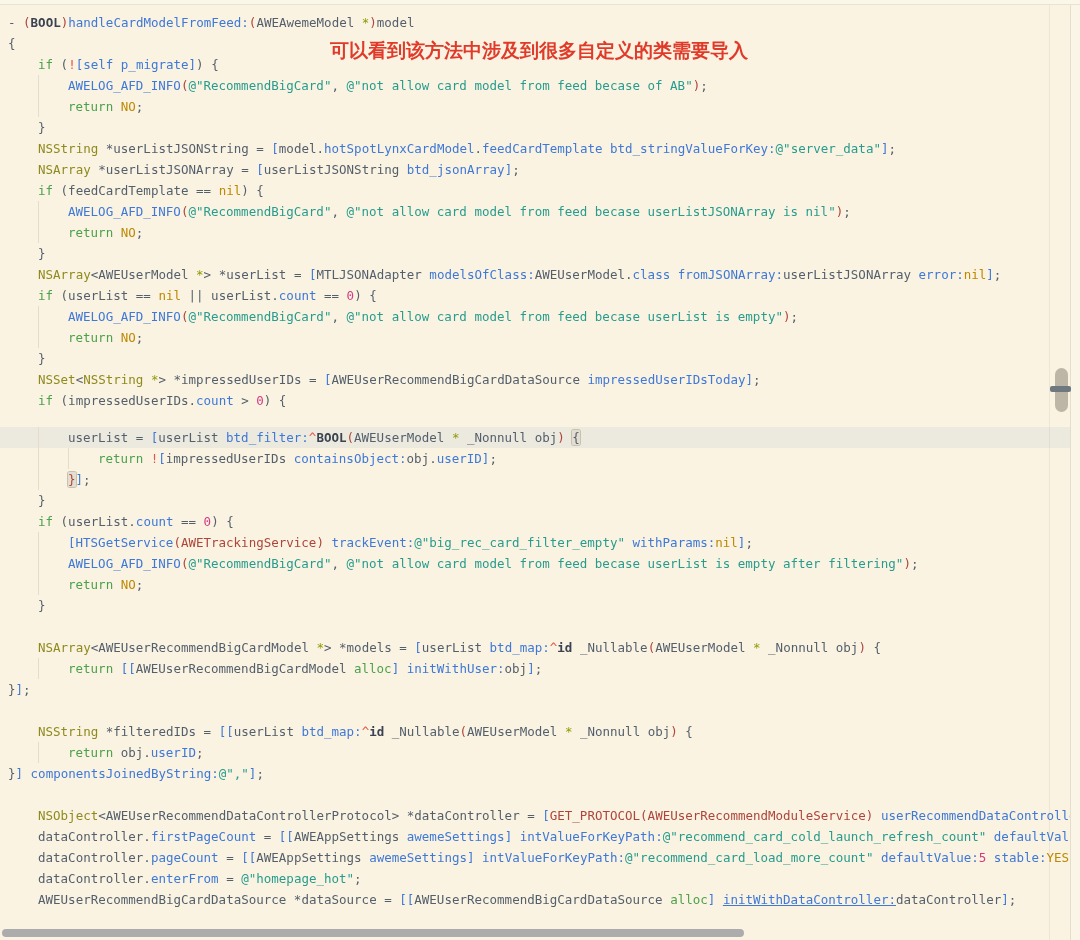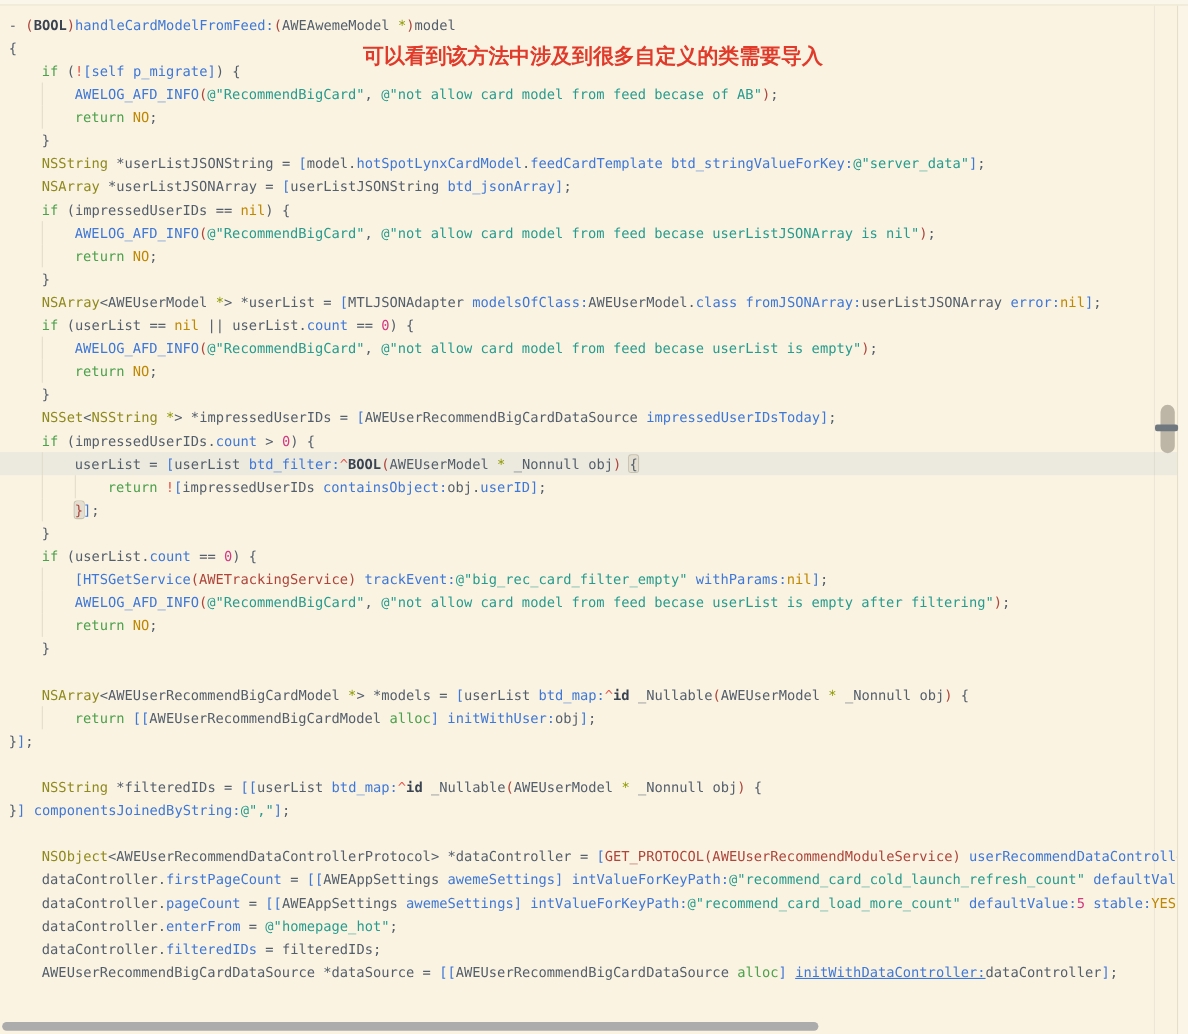--- a/index.html
+++ b/index.html
@@ -5,21 +5,21 @@
   * { margin:0; padding:0; box-sizing:border-box; }
   html,body { width:1080px; height:940px; overflow:hidden; }
   body { background:#FAF3E2; font-family:"DejaVu Sans Mono", monospace; position:relative; }
 
   .top-strip { position:absolute; left:0; top:0; width:1080px; height:5px;
                background:#FBF6EA; border-bottom:1px solid #E9E3D0; z-index:4; }
 
   .code-area { position:absolute; left:0; top:12px; width:1070px; height:926px;
                overflow:hidden; font-size:12.5px; z-index:1; }
   .code-line { height:21px; line-height:21px; white-space:pre; position:relative; }
-  .code-line.hl { background:#ECE9DF; }
+  .code-line.hl { background:#ECE9DF;margin-top:16px; }
   .guide { position:absolute; top:0; bottom:0; width:1px; background:#E3DDC9; }
   .tk.cm { font-style:italic; }
   .tk.tb { font-weight:bold; }
   .tk.mu { text-decoration:underline; }
   .tk.mbx { background:#E3DED0; box-shadow:0 0 0 1px #C7C1AF; border-radius:2px; }
 
   .annotation { position:absolute; left:330px; top:38px; z-index:5;
                 font-family:"Liberation Sans", sans-serif;
                 font-size:19px; font-weight:700; color:#E03A2A; white-space:nowrap; }
 
@@ -42,21 +42,21 @@
 
 <div id="code" class="code-area">
     <div class="code-line" style="padding-left: 8px;"><span class="tk p" style="color: rgb(84, 95, 108);">- </span><span class="tk r" style="color: rgb(174, 69, 59);">(</span><span class="tk tb" style="color: rgb(58, 67, 80);">BOOL</span><span class="tk r" style="color: rgb(174, 69, 59);">)</span><span class="tk b" style="color: rgb(62, 120, 216);">handleCardModelFromFeed:</span><span class="tk r" style="color: rgb(174, 69, 59);">(</span><span class="tk p" style="color: rgb(84, 95, 108);">AWEAwemeModel </span><span class="tk st" style="color: rgb(143, 154, 0);">*</span><span class="tk r" style="color: rgb(174, 69, 59);">)</span><span class="tk p" style="color: rgb(84, 95, 108);">model</span></div>
     <div class="code-line" style="padding-left: 8px;"><span class="tk p" style="color: rgb(84, 95, 108);">{</span></div>
     <div class="code-line" style="padding-left: 38px;"><span class="tk k" style="color: rgb(76, 161, 76);">if</span><span class="tk p" style="color: rgb(84, 95, 108);"> (</span><span class="tk o" style="color: rgb(228, 86, 74);">!</span><span class="tk b" style="color: rgb(62, 120, 216);">[</span><span class="tk b" style="color: rgb(62, 120, 216);">self</span><span class="tk p" style="color: rgb(84, 95, 108);"> </span><span class="tk b" style="color: rgb(62, 120, 216);">p_migrate</span><span class="tk b" style="color: rgb(62, 120, 216);">]</span><span class="tk p" style="color: rgb(84, 95, 108);">) {</span></div>
     <div class="code-line" style="padding-left: 68px;"><span class="guide" style="left: 38px;"></span><span class="tk b" style="color: rgb(62, 120, 216);">AWELOG_AFD_INFO</span><span class="tk r" style="color: rgb(174, 69, 59);">(</span><span class="tk s" style="color: rgb(39, 156, 142);">@"RecommendBigCard"</span><span class="tk p" style="color: rgb(84, 95, 108);">, </span><span class="tk s" style="color: rgb(39, 156, 142);">@"not allow card model from feed becase of AB"</span><span class="tk r" style="color: rgb(174, 69, 59);">)</span><span class="tk p" style="color: rgb(84, 95, 108);">;</span></div>
     <div class="code-line" style="padding-left: 68px;"><span class="guide" style="left: 38px;"></span><span class="tk k" style="color: rgb(76, 161, 76);">return</span><span class="tk p" style="color: rgb(84, 95, 108);"> </span><span class="tk c" style="color: rgb(191, 136, 3);">NO</span><span class="tk p" style="color: rgb(84, 95, 108);">;</span></div>
     <div class="code-line" style="padding-left: 38px;"><span class="tk p" style="color: rgb(84, 95, 108);">}</span></div>
     <div class="code-line" style="padding-left: 38px;"><span class="tk t" style="color: rgb(143, 138, 30);">NSString</span><span class="tk p" style="color: rgb(84, 95, 108);"> *userListJSONString = </span><span class="tk b" style="color: rgb(62, 120, 216);">[</span><span class="tk p" style="color: rgb(84, 95, 108);">model.</span><span class="tk b" style="color: rgb(62, 120, 216);">hotSpotLynxCardModel</span><span class="tk p" style="color: rgb(84, 95, 108);">.</span><span class="tk b" style="color: rgb(62, 120, 216);">feedCardTemplate</span><span class="tk p" style="color: rgb(84, 95, 108);"> </span><span class="tk b" style="color: rgb(62, 120, 216);">btd_stringValueForKey:</span><span class="tk s" style="color: rgb(39, 156, 142);">@"server_data"</span><span class="tk b" style="color: rgb(62, 120, 216);">]</span><span class="tk p" style="color: rgb(84, 95, 108);">;</span></div>
     <div class="code-line" style="padding-left: 38px;"><span class="tk t" style="color: rgb(143, 138, 30);">NSArray</span><span class="tk p" style="color: rgb(84, 95, 108);"> *userListJSONArray = </span><span class="tk b" style="color: rgb(62, 120, 216);">[</span><span class="tk p" style="color: rgb(84, 95, 108);">userListJSONString </span><span class="tk b" style="color: rgb(62, 120, 216);">btd_jsonArray</span><span class="tk b" style="color: rgb(62, 120, 216);">]</span><span class="tk p" style="color: rgb(84, 95, 108);">;</span></div>
-    <div class="code-line" style="padding-left: 38px;"><span class="tk k" style="color: rgb(76, 161, 76);">if</span><span class="tk p" style="color: rgb(84, 95, 108);"> (impressedUserIDs == </span><span class="tk c" style="color: rgb(191, 136, 3);">nil</span><span class="tk p" style="color: rgb(84, 95, 108);">) {</span></div>
+    <div class="code-line" style="padding-left: 38px;"><span class="tk k" style="color: rgb(76, 161, 76);">if</span><span class="tk p" style="color: rgb(84, 95, 108);"> (feedCardTemplate == </span><span class="tk c" style="color: rgb(191, 136, 3);">nil</span><span class="tk p" style="color: rgb(84, 95, 108);">) {</span></div>
     <div class="code-line" style="padding-left: 68px;"><span class="guide" style="left: 38px;"></span><span class="tk b" style="color: rgb(62, 120, 216);">AWELOG_AFD_INFO</span><span class="tk r" style="color: rgb(174, 69, 59);">(</span><span class="tk s" style="color: rgb(39, 156, 142);">@"RecommendBigCard"</span><span class="tk p" style="color: rgb(84, 95, 108);">, </span><span class="tk s" style="color: rgb(39, 156, 142);">@"not allow card model from feed becase userListJSONArray is nil"</span><span class="tk r" style="color: rgb(174, 69, 59);">)</span><span class="tk p" style="color: rgb(84, 95, 108);">;</span></div>
     <div class="code-line" style="padding-left: 68px;"><span class="guide" style="left: 38px;"></span><span class="tk k" style="color: rgb(76, 161, 76);">return</span><span class="tk p" style="color: rgb(84, 95, 108);"> </span><span class="tk c" style="color: rgb(191, 136, 3);">NO</span><span class="tk p" style="color: rgb(84, 95, 108);">;</span></div>
     <div class="code-line" style="padding-left: 38px;"><span class="tk p" style="color: rgb(84, 95, 108);">}</span></div>
     <div class="code-line" style="padding-left: 38px;"><span class="tk t" style="color: rgb(143, 138, 30);">NSArray</span><span class="tk p" style="color: rgb(84, 95, 108);">&lt;AWEUserModel </span><span class="tk st" style="color: rgb(143, 154, 0);">*</span><span class="tk p" style="color: rgb(84, 95, 108);">&gt; *userList = </span><span class="tk b" style="color: rgb(62, 120, 216);">[</span><span class="tk p" style="color: rgb(84, 95, 108);">MTLJSONAdapter </span><span class="tk b" style="color: rgb(62, 120, 216);">modelsOfClass:</span><span class="tk p" style="color: rgb(84, 95, 108);">AWEUserModel.</span><span class="tk b" style="color: rgb(62, 120, 216);">class</span><span class="tk p" style="color: rgb(84, 95, 108);"> </span><span class="tk b" style="color: rgb(62, 120, 216);">fromJSONArray:</span><span class="tk p" style="color: rgb(84, 95, 108);">userListJSONArray </span><span class="tk b" style="color: rgb(62, 120, 216);">error:</span><span class="tk c" style="color: rgb(191, 136, 3);">nil</span><span class="tk b" style="color: rgb(62, 120, 216);">]</span><span class="tk p" style="color: rgb(84, 95, 108);">;</span></div>
     <div class="code-line" style="padding-left: 38px;"><span class="tk k" style="color: rgb(76, 161, 76);">if</span><span class="tk p" style="color: rgb(84, 95, 108);"> (userList == </span><span class="tk c" style="color: rgb(191, 136, 3);">nil</span><span class="tk p" style="color: rgb(84, 95, 108);"> || userList.</span><span class="tk b" style="color: rgb(62, 120, 216);">count</span><span class="tk p" style="color: rgb(84, 95, 108);"> == </span><span class="tk n" style="color: rgb(211, 58, 130);">0</span><span class="tk p" style="color: rgb(84, 95, 108);">) {</span></div>
     <div class="code-line" style="padding-left: 68px;"><span class="guide" style="left: 38px;"></span><span class="tk b" style="color: rgb(62, 120, 216);">AWELOG_AFD_INFO</span><span class="tk r" style="color: rgb(174, 69, 59);">(</span><span class="tk s" style="color: rgb(39, 156, 142);">@"RecommendBigCard"</span><span class="tk p" style="color: rgb(84, 95, 108);">, </span><span class="tk s" style="color: rgb(39, 156, 142);">@"not allow card model from feed becase userList is empty"</span><span class="tk r" style="color: rgb(174, 69, 59);">)</span><span class="tk p" style="color: rgb(84, 95, 108);">;</span></div>
     <div class="code-line" style="padding-left: 68px;"><span class="guide" style="left: 38px;"></span><span class="tk k" style="color: rgb(76, 161, 76);">return</span><span class="tk p" style="color: rgb(84, 95, 108);"> </span><span class="tk c" style="color: rgb(191, 136, 3);">NO</span><span class="tk p" style="color: rgb(84, 95, 108);">;</span></div>
     <div class="code-line" style="padding-left: 38px;"><span class="tk p" style="color: rgb(84, 95, 108);">}</span></div>
     <div class="code-line" style="padding-left: 38px;"><span class="tk t" style="color: rgb(143, 138, 30);">NSSet</span><span class="tk p" style="color: rgb(84, 95, 108);">&lt;</span><span class="tk t" style="color: rgb(143, 138, 30);">NSString</span><span class="tk p" style="color: rgb(84, 95, 108);"> </span><span class="tk st" style="color: rgb(143, 154, 0);">*</span><span class="tk p" style="color: rgb(84, 95, 108);">&gt; *impressedUserIDs = </span><span class="tk b" style="color: rgb(62, 120, 216);">[</span><span class="tk p" style="color: rgb(84, 95, 108);">AWEUserRecommendBigCardDataSource </span><span class="tk b" style="color: rgb(62, 120, 216);">impressedUserIDsToday</span><span class="tk b" style="color: rgb(62, 120, 216);">]</span><span class="tk p" style="color: rgb(84, 95, 108);">;</span></div>
     <div class="code-line" style="padding-left: 38px;"><span class="tk k" style="color: rgb(76, 161, 76);">if</span><span class="tk p" style="color: rgb(84, 95, 108);"> (impressedUserIDs.</span><span class="tk b" style="color: rgb(62, 120, 216);">count</span><span class="tk p" style="color: rgb(84, 95, 108);"> &gt; </span><span class="tk n" style="color: rgb(211, 58, 130);">0</span><span class="tk p" style="color: rgb(84, 95, 108);">) {</span></div>
@@ -68,27 +68,27 @@
     <div class="code-line" style="padding-left: 68px;"><span class="guide" style="left: 38px;"></span><span class="tk b" style="color: rgb(62, 120, 216);">[</span><span class="tk b" style="color: rgb(62, 120, 216);">HTSGetService</span><span class="tk r" style="color: rgb(174, 69, 59);">(</span><span class="tk r" style="color: rgb(174, 69, 59);">AWETrackingService</span><span class="tk r" style="color: rgb(174, 69, 59);">)</span><span class="tk p" style="color: rgb(84, 95, 108);"> </span><span class="tk b" style="color: rgb(62, 120, 216);">trackEvent:</span><span class="tk s" style="color: rgb(39, 156, 142);">@"big_rec_card_filter_empty"</span><span class="tk p" style="color: rgb(84, 95, 108);"> </span><span class="tk b" style="color: rgb(62, 120, 216);">withParams:</span><span class="tk c" style="color: rgb(191, 136, 3);">nil</span><span class="tk b" style="color: rgb(62, 120, 216);">]</span><span class="tk p" style="color: rgb(84, 95, 108);">;</span></div>
     <div class="code-line" style="padding-left: 68px;"><span class="guide" style="left: 38px;"></span><span class="tk b" style="color: rgb(62, 120, 216);">AWELOG_AFD_INFO</span><span class="tk r" style="color: rgb(174, 69, 59);">(</span><span class="tk s" style="color: rgb(39, 156, 142);">@"RecommendBigCard"</span><span class="tk p" style="color: rgb(84, 95, 108);">, </span><span class="tk s" style="color: rgb(39, 156, 142);">@"not allow card model from feed becase userList is empty after filtering"</span><span class="tk r" style="color: rgb(174, 69, 59);">)</span><span class="tk p" style="color: rgb(84, 95, 108);">;</span></div>
     <div class="code-line" style="padding-left: 68px;"><span class="guide" style="left: 38px;"></span><span class="tk k" style="color: rgb(76, 161, 76);">return</span><span class="tk p" style="color: rgb(84, 95, 108);"> </span><span class="tk c" style="color: rgb(191, 136, 3);">NO</span><span class="tk p" style="color: rgb(84, 95, 108);">;</span></div>
     <div class="code-line" style="padding-left: 38px;"><span class="tk p" style="color: rgb(84, 95, 108);">}</span></div>
     <div class="code-line" style="padding-left: 8px;"></div>
     <div class="code-line" style="padding-left: 38px;"><span class="tk t" style="color: rgb(143, 138, 30);">NSArray</span><span class="tk p" style="color: rgb(84, 95, 108);">&lt;AWEUserRecommendBigCardModel </span><span class="tk st" style="color: rgb(143, 154, 0);">*</span><span class="tk p" style="color: rgb(84, 95, 108);">&gt; *models = </span><span class="tk b" style="color: rgb(62, 120, 216);">[</span><span class="tk p" style="color: rgb(84, 95, 108);">userList </span><span class="tk b" style="color: rgb(62, 120, 216);">btd_map:</span><span class="tk o" style="color: rgb(228, 86, 74);">^</span><span class="tk tb" style="color: rgb(58, 67, 80);">id</span><span class="tk p" style="color: rgb(84, 95, 108);"> _Nullable</span><span class="tk r" style="color: rgb(174, 69, 59);">(</span><span class="tk p" style="color: rgb(84, 95, 108);">AWEUserModel </span><span class="tk st" style="color: rgb(143, 154, 0);">*</span><span class="tk p" style="color: rgb(84, 95, 108);"> _Nonnull obj</span><span class="tk r" style="color: rgb(174, 69, 59);">)</span><span class="tk p" style="color: rgb(84, 95, 108);"> {</span></div>
     <div class="code-line" style="padding-left: 68px;"><span class="guide" style="left: 38px;"></span><span class="tk k" style="color: rgb(76, 161, 76);">return</span><span class="tk p" style="color: rgb(84, 95, 108);"> </span><span class="tk b" style="color: rgb(62, 120, 216);">[[</span><span class="tk p" style="color: rgb(84, 95, 108);">AWEUserRecommendBigCardModel </span><span class="tk k" style="color: rgb(76, 161, 76);">alloc</span><span class="tk b" style="color: rgb(62, 120, 216);">]</span><span class="tk p" style="color: rgb(84, 95, 108);"> </span><span class="tk b" style="color: rgb(62, 120, 216);">initWithUser:</span><span class="tk p" style="color: rgb(84, 95, 108);">obj</span><span class="tk b" style="color: rgb(62, 120, 216);">]</span><span class="tk p" style="color: rgb(84, 95, 108);">;</span></div>
     <div class="code-line" style="padding-left: 8px;"><span class="tk p" style="color: rgb(84, 95, 108);">}</span><span class="tk b" style="color: rgb(62, 120, 216);">]</span><span class="tk p" style="color: rgb(84, 95, 108);">;</span></div>
     <div class="code-line" style="padding-left: 8px;"></div>
     <div class="code-line" style="padding-left: 38px;"><span class="tk t" style="color: rgb(143, 138, 30);">NSString</span><span class="tk p" style="color: rgb(84, 95, 108);"> *filteredIDs = </span><span class="tk b" style="color: rgb(62, 120, 216);">[[</span><span class="tk p" style="color: rgb(84, 95, 108);">userList </span><span class="tk b" style="color: rgb(62, 120, 216);">btd_map:</span><span class="tk o" style="color: rgb(228, 86, 74);">^</span><span class="tk tb" style="color: rgb(58, 67, 80);">id</span><span class="tk p" style="color: rgb(84, 95, 108);"> _Nullable</span><span class="tk r" style="color: rgb(174, 69, 59);">(</span><span class="tk p" style="color: rgb(84, 95, 108);">AWEUserModel </span><span class="tk st" style="color: rgb(143, 154, 0);">*</span><span class="tk p" style="color: rgb(84, 95, 108);"> _Nonnull obj</span><span class="tk r" style="color: rgb(174, 69, 59);">)</span><span class="tk p" style="color: rgb(84, 95, 108);"> {</span></div>
+    <div class="code-line" style="padding-left: 68px;"><span class="guide" style="left: 38px;"></span><span class="tk k" style="color: rgb(76, 161, 76);">return</span><span class="tk p" style="color: rgb(84, 95, 108);"> obj.</span><span class="tk b" style="color: rgb(62, 120, 216);">userID</span><span class="tk p" style="color: rgb(84, 95, 108);">;</span></div>
     <div class="code-line" style="padding-left: 8px;"><span class="tk p" style="color: rgb(84, 95, 108);">}</span><span class="tk b" style="color: rgb(62, 120, 216);">]</span><span class="tk p" style="color: rgb(84, 95, 108);"> </span><span class="tk b" style="color: rgb(62, 120, 216);">componentsJoinedByString:</span><span class="tk s" style="color: rgb(39, 156, 142);">@","</span><span class="tk b" style="color: rgb(62, 120, 216);">]</span><span class="tk p" style="color: rgb(84, 95, 108);">;</span></div>
     <div class="code-line" style="padding-left: 8px;"></div>
     <div class="code-line" style="padding-left: 38px;"><span class="tk t" style="color: rgb(143, 138, 30);">NSObject</span><span class="tk p" style="color: rgb(84, 95, 108);">&lt;AWEUserRecommendDataControllerProtocol&gt; *dataController = </span><span class="tk b" style="color: rgb(62, 120, 216);">[</span><span class="tk r" style="color: rgb(174, 69, 59);">GET_PROTOCOL(</span><span class="tk r" style="color: rgb(174, 69, 59);">AWEUserRecommendModuleService</span><span class="tk r" style="color: rgb(174, 69, 59);">)</span><span class="tk p" style="color: rgb(84, 95, 108);"> </span><span class="tk b" style="color: rgb(62, 120, 216);">userRecommendDataControllerWithTy</span></div>
     <div class="code-line" style="padding-left: 38px;"><span class="tk p" style="color: rgb(84, 95, 108);">dataController.</span><span class="tk b" style="color: rgb(62, 120, 216);">firstPageCount</span><span class="tk p" style="color: rgb(84, 95, 108);"> = </span><span class="tk b" style="color: rgb(62, 120, 216);">[[</span><span class="tk p" style="color: rgb(84, 95, 108);">AWEAppSettings </span><span class="tk b" style="color: rgb(62, 120, 216);">awemeSettings</span><span class="tk b" style="color: rgb(62, 120, 216);">]</span><span class="tk p" style="color: rgb(84, 95, 108);"> </span><span class="tk b" style="color: rgb(62, 120, 216);">intValueForKeyPath:</span><span class="tk s" style="color: rgb(39, 156, 142);">@"recommend_card_cold_launch_refresh_count"</span><span class="tk p" style="color: rgb(84, 95, 108);"> </span><span class="tk b" style="color: rgb(62, 120, 216);">defaultValue:</span></div>
     <div class="code-line" style="padding-left: 38px;"><span class="tk p" style="color: rgb(84, 95, 108);">dataController.</span><span class="tk b" style="color: rgb(62, 120, 216);">pageCount</span><span class="tk p" style="color: rgb(84, 95, 108);"> = </span><span class="tk b" style="color: rgb(62, 120, 216);">[[</span><span class="tk p" style="color: rgb(84, 95, 108);">AWEAppSettings </span><span class="tk b" style="color: rgb(62, 120, 216);">awemeSettings</span><span class="tk b" style="color: rgb(62, 120, 216);">]</span><span class="tk p" style="color: rgb(84, 95, 108);"> </span><span class="tk b" style="color: rgb(62, 120, 216);">intValueForKeyPath:</span><span class="tk s" style="color: rgb(39, 156, 142);">@"recommend_card_load_more_count"</span><span class="tk p" style="color: rgb(84, 95, 108);"> </span><span class="tk b" style="color: rgb(62, 120, 216);">defaultValue:</span><span class="tk n" style="color: rgb(211, 58, 130);">5</span><span class="tk p" style="color: rgb(84, 95, 108);"> </span><span class="tk b" style="color: rgb(62, 120, 216);">stable:</span><span class="tk c" style="color: rgb(191, 136, 3);">YES</span><span class="tk b" style="color: rgb(62, 120, 216);">]</span></div>
     <div class="code-line" style="padding-left: 38px;"><span class="tk p" style="color: rgb(84, 95, 108);">dataController.</span><span class="tk b" style="color: rgb(62, 120, 216);">enterFrom</span><span class="tk p" style="color: rgb(84, 95, 108);"> = </span><span class="tk s" style="color: rgb(39, 156, 142);">@"homepage_hot"</span><span class="tk p" style="color: rgb(84, 95, 108);">;</span></div>
-    <div class="code-line" style="padding-left: 38px;"><span class="tk p" style="color: rgb(84, 95, 108);">dataController.</span><span class="tk b" style="color: rgb(62, 120, 216);">filteredIDs</span><span class="tk p" style="color: rgb(84, 95, 108);"> = filteredIDs;</span></div>
     <div class="code-line" style="padding-left: 38px;"><span class="tk p" style="color: rgb(84, 95, 108);">AWEUserRecommendBigCardDataSource *dataSource = </span><span class="tk b" style="color: rgb(62, 120, 216);">[[</span><span class="tk p" style="color: rgb(84, 95, 108);">AWEUserRecommendBigCardDataSource </span><span class="tk k" style="color: rgb(76, 161, 76);">alloc</span><span class="tk b" style="color: rgb(62, 120, 216);">]</span><span class="tk p" style="color: rgb(84, 95, 108);"> </span><span class="tk mu" style="color: rgb(62, 120, 216);">initWithDataController:</span><span class="tk p" style="color: rgb(84, 95, 108);">dataController</span><span class="tk b" style="color: rgb(62, 120, 216);">]</span><span class="tk p" style="color: rgb(84, 95, 108);">;</span></div>
   </div>
 
 <div class="annotation">可以看到该方法中涉及到很多自定义的类需要导入</div>
 
 <div class="gutter-line"></div>
 <div class="right-strip"></div>
 
 <div class="vscroll-thumb"></div>
 <div class="vscroll-marker"></div>

